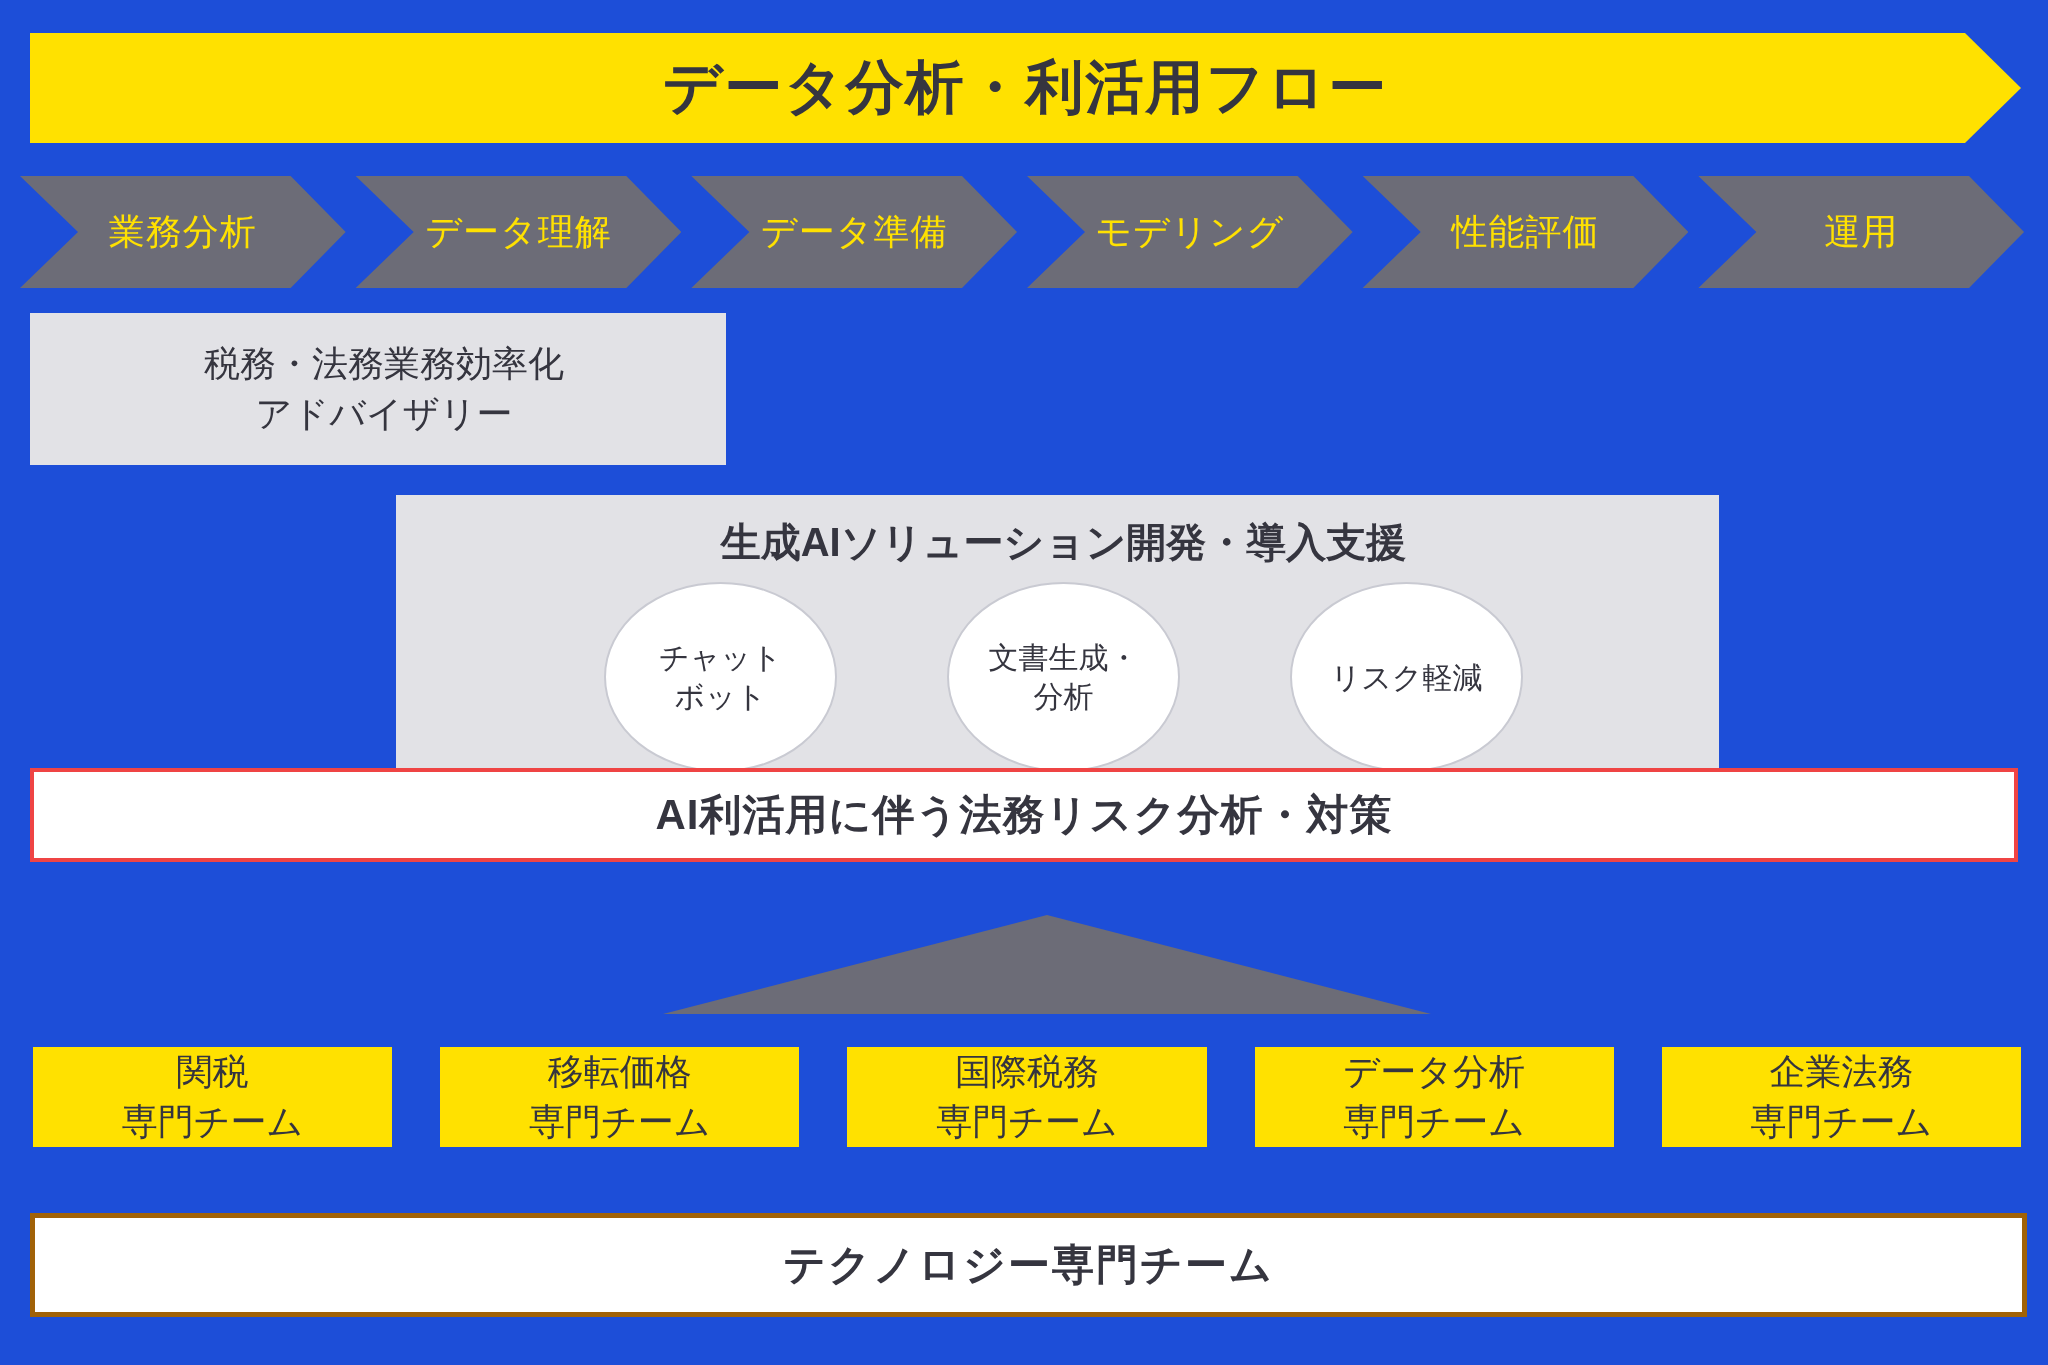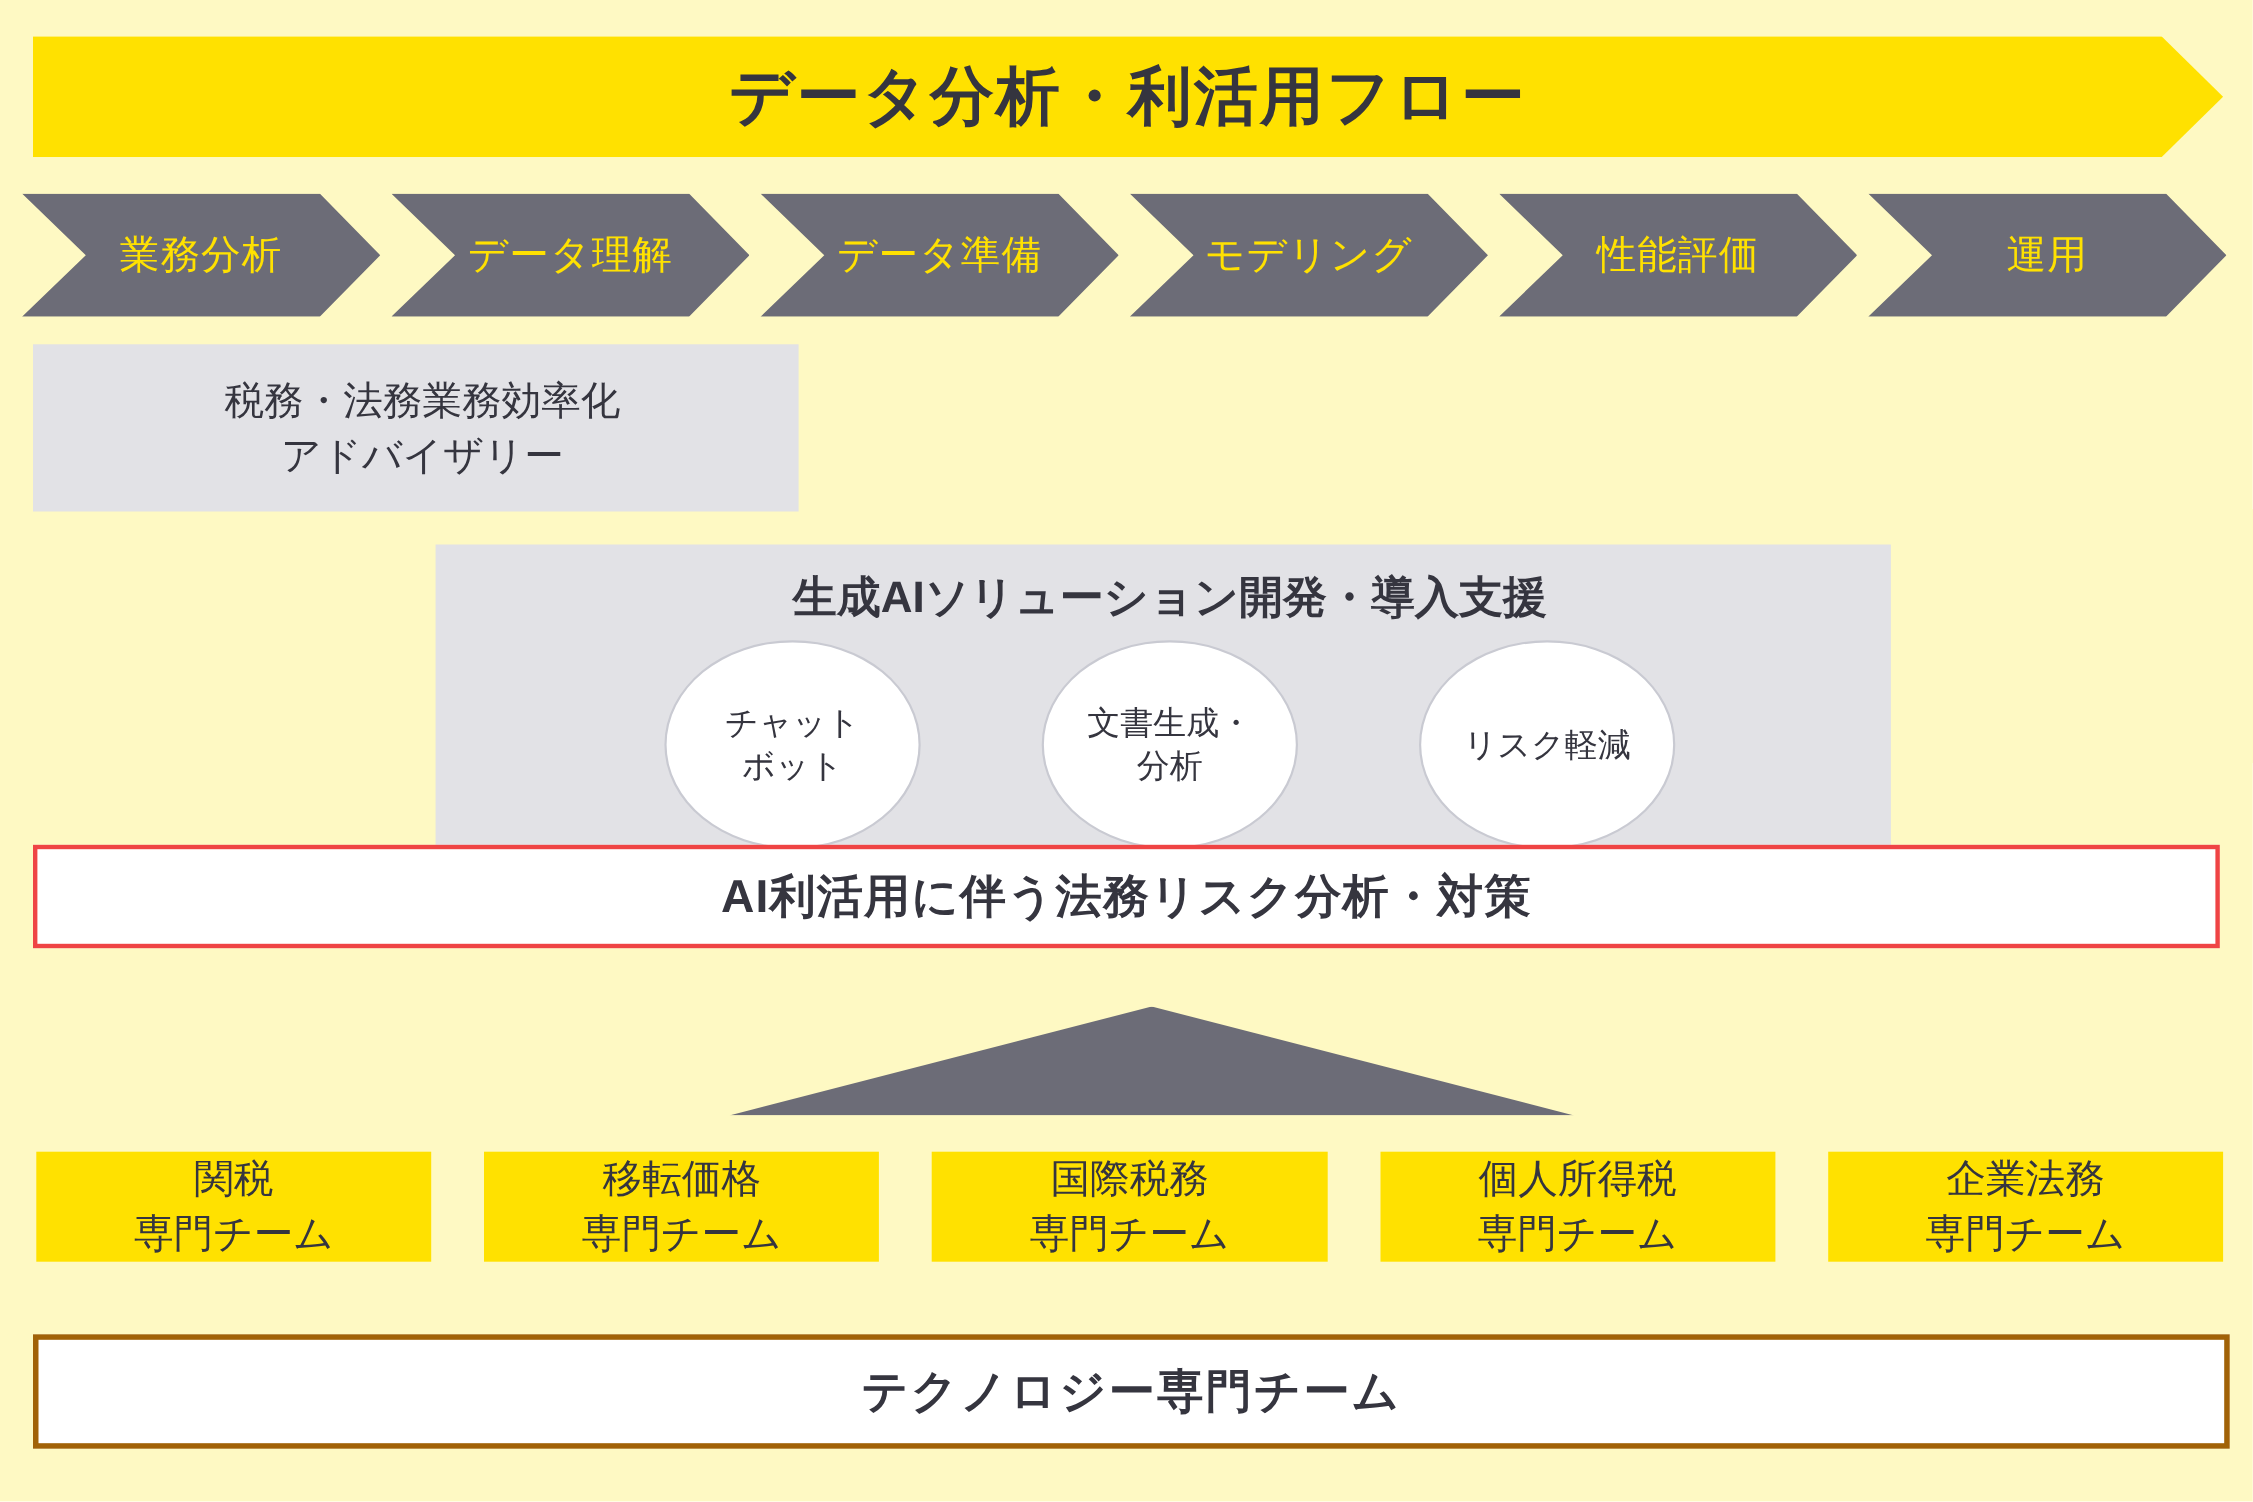--- a/index.html
+++ b/index.html
@@ -1,20 +1,20 @@
 <!DOCTYPE html>
 <html><head>
 <meta charset="utf-8">
 <style>
   html, body { margin: 0; padding: 0; background: #ffffff; }
   .page {
     position: relative;
     width: 2048px;
     height: 1365px;
-    background: #fef9c3;
+    background: #1d4ed8;
     font-family: "Liberation Sans", "DejaVu Sans", sans-serif;
     color: #35353F;
     overflow: hidden;
   }
 
   
   .banner {
     position: absolute;
     left: 30px; top: 33px;
     width: 1991px; height: 110px;
@@ -230,21 +230,21 @@
     </div>
     <div class="team-box">
       <div class="txt">移転価格
 専門チーム</div>
     </div>
     <div class="team-box">
       <div class="txt">国際税務
 専門チーム</div>
     </div>
     <div class="team-box">
-      <div class="txt">個人所得税
+      <div class="txt">データ分析
 専門チーム</div>
     </div>
     <div class="team-box">
       <div class="txt">企業法務
 専門チーム</div>
     </div>
   </div>
 
   <div class="tech-box">
     <div class="txt">テクノロジー専門チーム</div>

